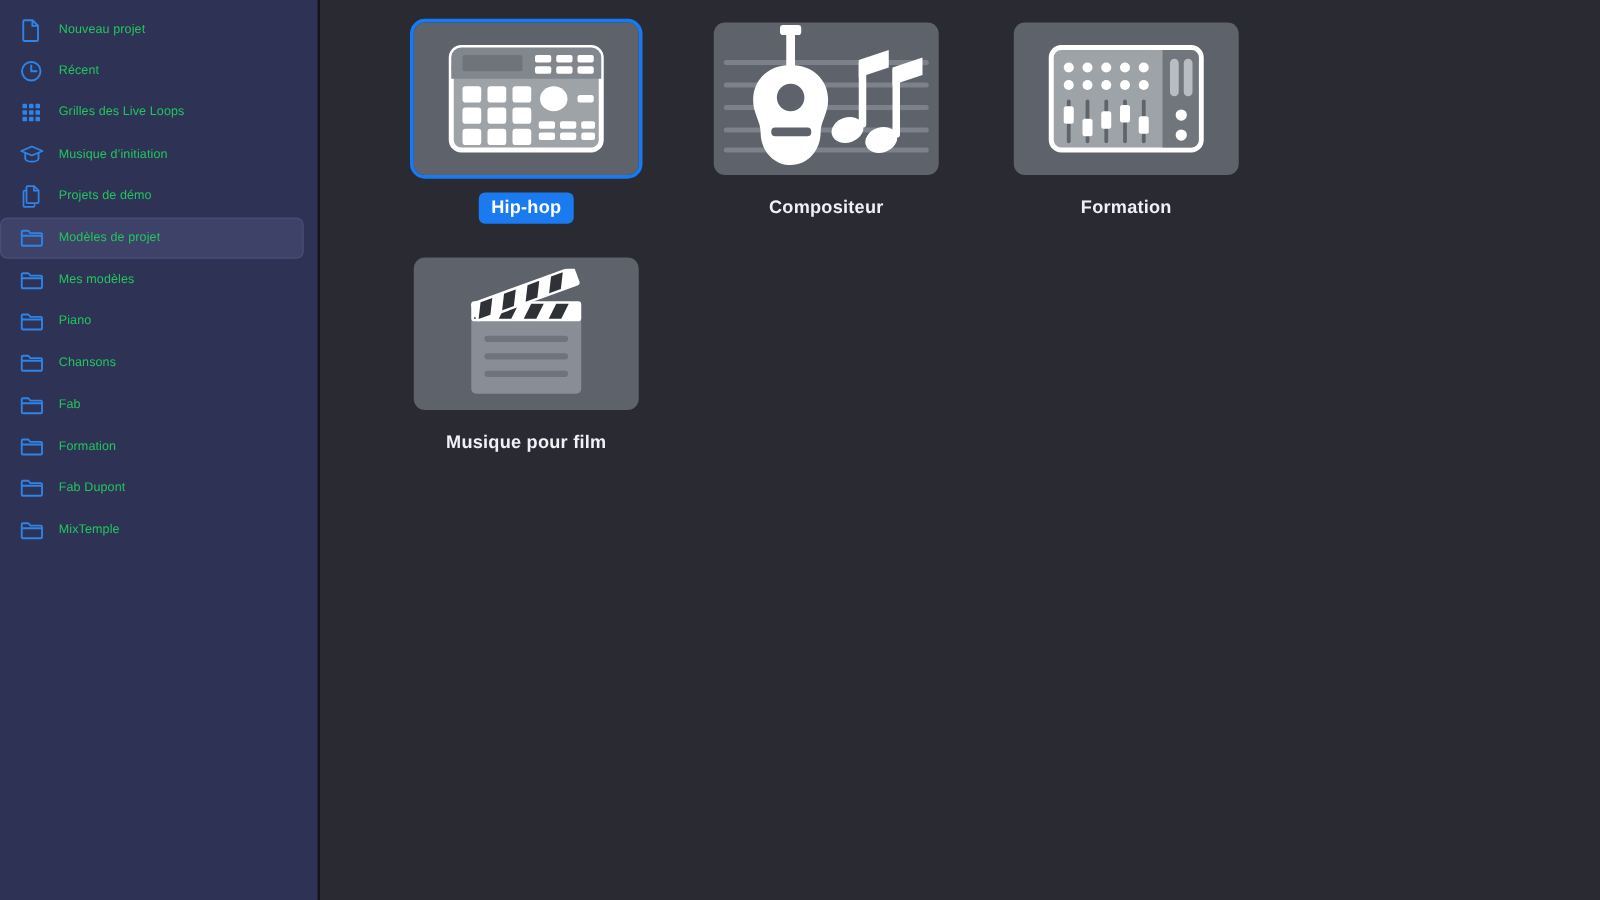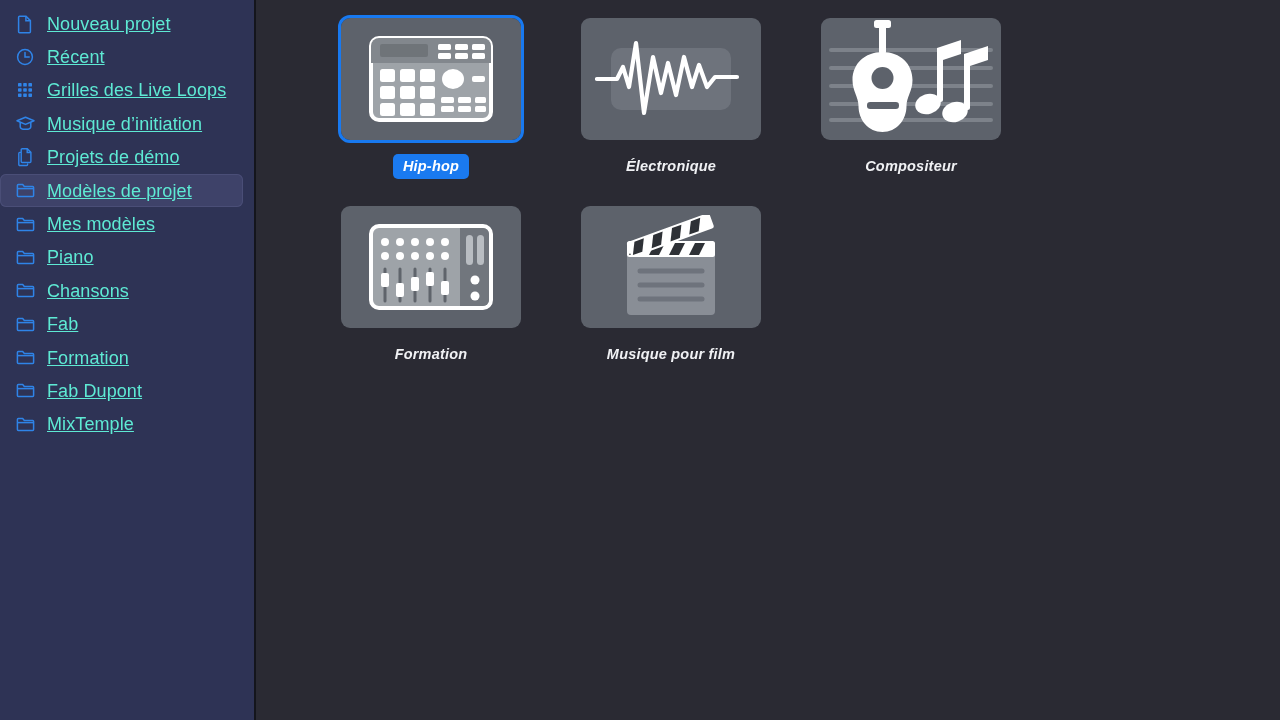--- a/index.html
+++ b/index.html
@@ -56,44 +56,42 @@
     width: 22px;
     height: 22px;
     flex: 0 0 22px;
     margin-right: 11px;
     display: flex;
     align-items: center;
     justify-content: center;
   }
   .sb-icon svg { display: block; }
   .sb-label {
-    color: #5eead4;
-    font-size: 18px;
+    color: #22c55e;
+    font-size: 10px;
     line-height: 1;
     letter-spacing: 0.1px;
     white-space: nowrap;
-    text-decoration: underline;
   }
 
   
   .main {
     flex: 1 1 auto;
     height: 720px;
     background: #2a2a33;
     position: relative;
     overflow: hidden;
   }
   .grid {
     position: absolute;
     top: 18px;
-    left: 55px;
+    left: 45px;
     width: 940px;
     display: flex;
     flex-wrap: wrap;
-    font-style: italic;
   }
   .tile-cell {
     width: 240px;
     margin-bottom: 27px;
     display: flex;
     flex-direction: column;
     align-items: center;
   }
   .tile {
     width: 180px;
@@ -317,31 +315,20 @@
                 <rect x="73" y="71" width="13" height="6" rx="1.6"></rect>
                 <rect x="90" y="71" width="13" height="6" rx="1.6"></rect>
                 <rect x="107" y="71" width="11" height="6" rx="1.6"></rect>
               </g>
             </svg>
           </span>
         </div>
         <div class="tile-label">Hip-hop</div>
       </div>
 
-      <div class="tile-cell">
-        <div class="tile">
-          <span>
-            <svg width="152" height="104" viewBox="0 0 152 104">
-              <rect x="16" y="21" width="120" height="62" rx="10" fill="#6e737c"></rect>
-              <path d="M2 52 H22 l6 -12 6 20 7 -44 8 70 9 -56 8 36 7 -30 8 32 8 -38 8 30 7 -22 8 22 8 -10 h22" fill="none" stroke="#ffffff" stroke-width="4.2" stroke-linejoin="round" stroke-linecap="round"></path>
-            </svg>
-          </span>
-        </div>
-        <div class="tile-label">Électronique</div>
-      </div>
 
       <div class="tile-cell">
         <div class="tile">
           <span>
             <svg width="172" height="118" viewBox="0 0 172 118">
               <g stroke="#7d828a" stroke-width="4" stroke-linecap="round">
                 <path d="M6 30 H166"></path>
                 <path d="M6 48 H166"></path>
                 <path d="M6 66 H166"></path>
                 <path d="M6 84 H166"></path>

